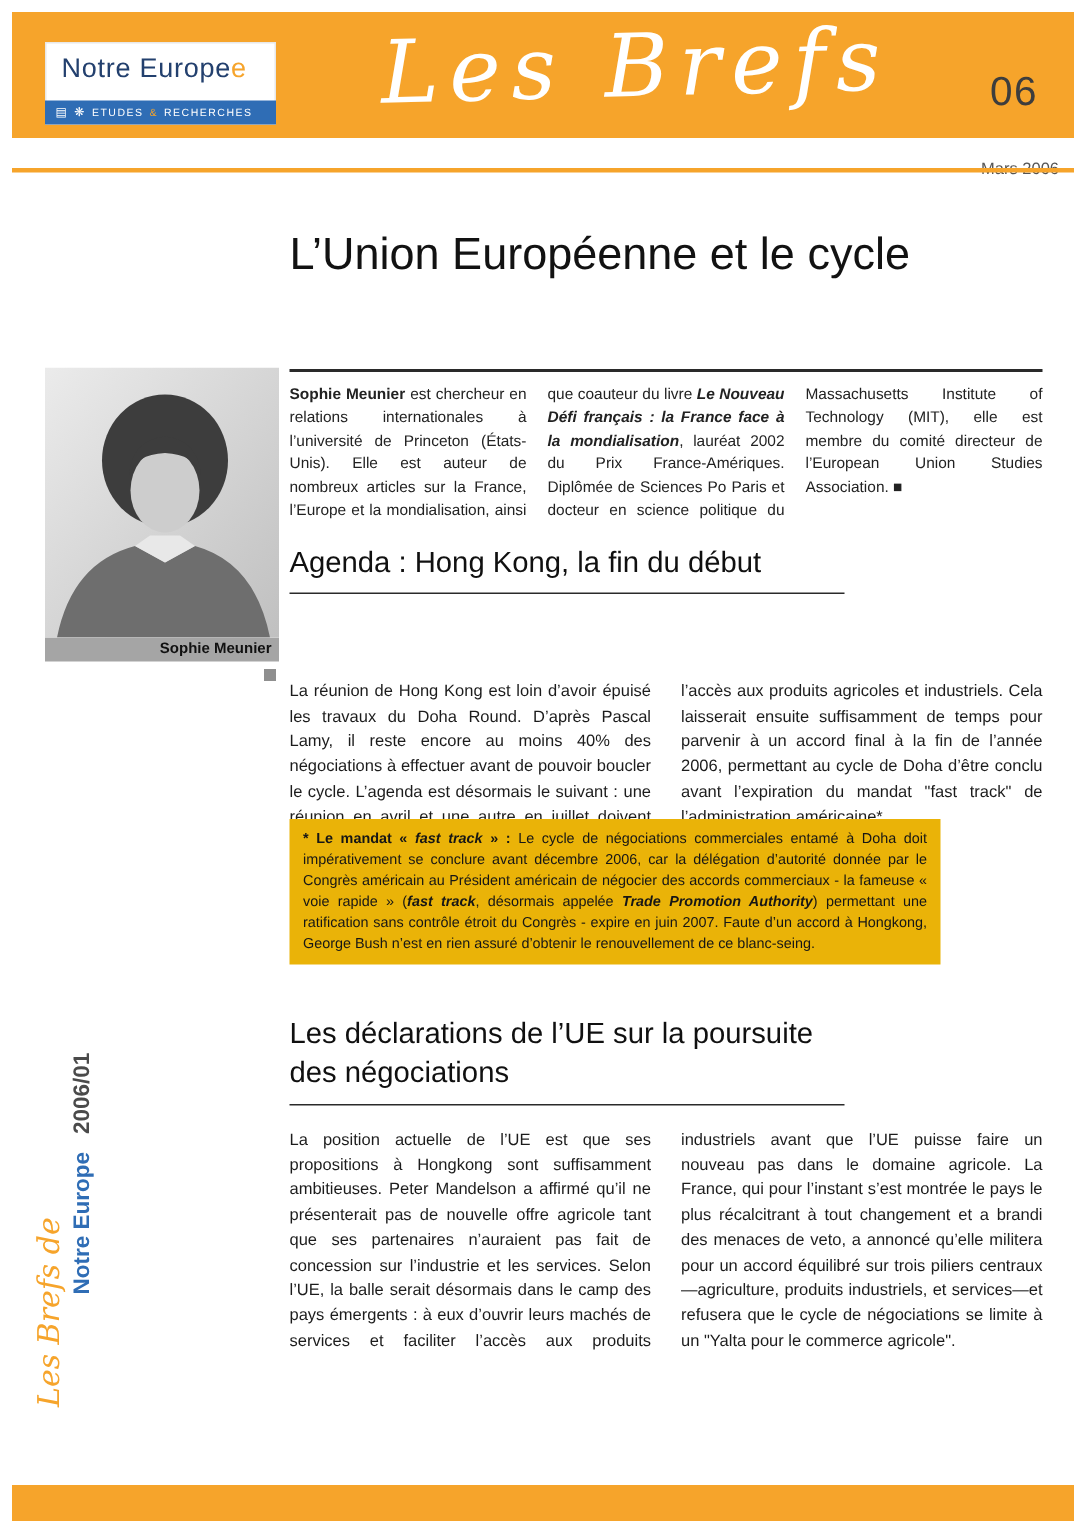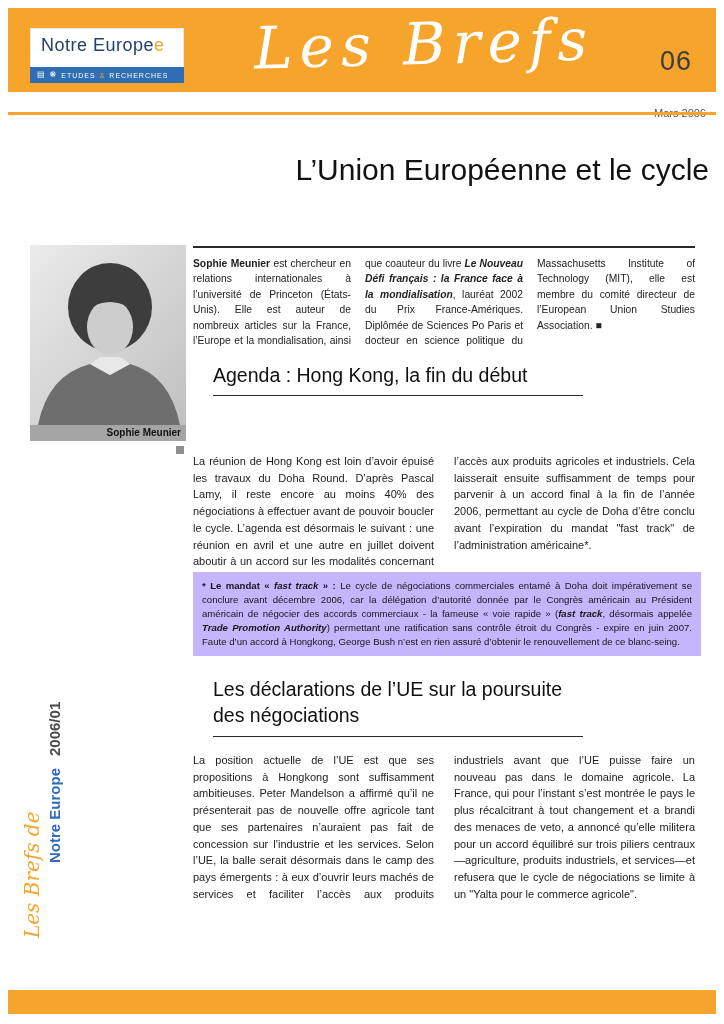--- a/index.html
+++ b/index.html
@@ -49,21 +49,21 @@
     font-size: 11px; color: #555555; margin-top: 12px;
   }
   .header-rule {
     position: absolute; left: 8px; top: 112px; width: 708px; height: 3px;
     background: #F6A42B;
   }
 
   
   .main-title {
     position: absolute; left: 193px; top: 150px; width: 516px;
-    font-size: 30px; line-height: 1.3; font-weight: 400; color: #121212; text-align: right;
+    font-size: 30px; line-height: 1.3; font-weight: 400; color: #121212;
   }
 
   
   .photo-block { position: absolute; left: 30px; top: 245px; width: 156px; }
   .photo { width: 156px; height: 180px; display: block; }
   .photo-caption {
     height: 16px; background: #a5a5a5; color: #111111;
     font-size: 10px; font-weight: bold; text-align: right;
     line-height: 16px; padding-right: 5px;
   }
@@ -76,38 +76,38 @@
     column-count: 3; column-gap: 14px;
     font-size: 10.3px; line-height: 1.5; text-align: justify; color: #222222;
   }
   .b-bold { font-weight: bold; }
   .b-bi { font-weight: bold; font-style: italic; }
 
   
   .section-heading {
     position: absolute; left: 193px; width: 370px;
     font-size: 19.5px; font-weight: 400; color: #101010;
-    padding-bottom: 7px; border-bottom: 1.5px solid #2a2a2a; line-height: 1.35; margin-left: 20px;
+    padding-bottom: 7px; border-bottom: 1.5px solid #2a2a2a; line-height: 1.35;
   }
   #heading1 { top: 362px; }
   #heading2 { top: 676px; }
 
   
   .body-text {
     position: absolute; left: 193px; width: 502px;
     column-count: 2; column-gap: 20px;
     font-size: 11px; line-height: 1.52; text-align: justify; color: #1c1c1c;
   }
   #body1 { top: 406px; margin-top: 47px; }
   #body2 { top: 752px; }
 
   
   .footnote {
-    position: absolute; left: 193px; top: 572px; width: 508px;
-    background: #c4b5fd; padding: 7px 9px;
+    position: absolute; left: 193px; top: 546px; width: 434px;
+    background: #eab308; padding: 7px 9px;
     font-size: 9.6px; line-height: 1.45; text-align: justify; color: #161616;
   }
 
   
   .sidebar-script {
     position: absolute; left: 20px; top: 770px; height: 168px;
     writing-mode: vertical-rl; transform: rotate(180deg);
     font-family: "DejaVu Serif", serif; font-style: italic;
     font-size: 20px; color: #F6A42B; white-space: nowrap;
   }

